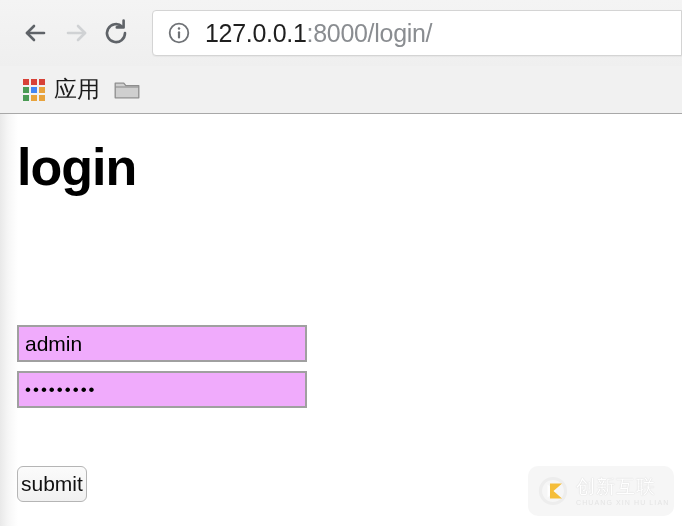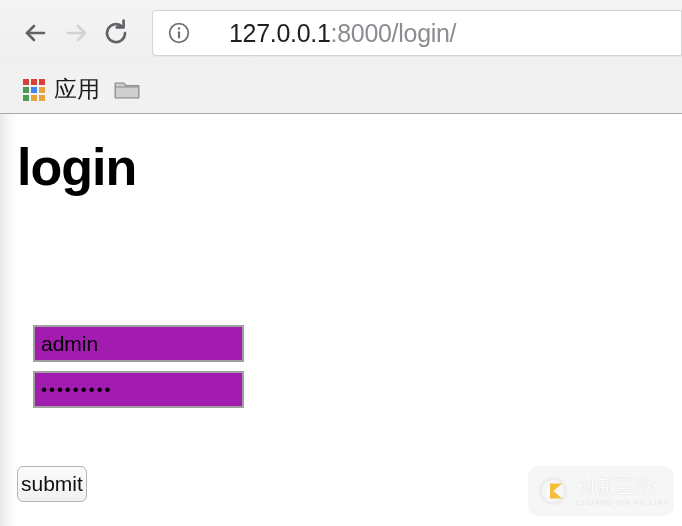--- a/index.html
+++ b/index.html
@@ -48,21 +48,20 @@
     margin-right: 0;
     background: #ffffff;
     border: 1px solid #d4d4d4;
     border-top-left-radius: 4px;
     border-bottom-left-radius: 4px;
     display: flex;
     align-items: center;
     padding-left: 14px;
     box-shadow: 0 1px 1px rgba(0,0,0,0.04);
     overflow: hidden;
-    gap: 24px;
   }
 
   .info-icon { flex: 0 0 auto; display: flex; align-items: center; }
 
   .url-text {
     margin-left: 14px;
     font-size: 25px;
     letter-spacing: -0.3px;
     color: #8a8d91;
     white-space: nowrap;
@@ -149,31 +148,30 @@
   }
 
   .login-form {
     position: absolute;
     left: 17px;
     top: 211px;
   }
 
   .text-input {
     display: block;
-    width: 211px;
+    width: 290px;
     height: 37px;
-    background: #a21caf;
+    background: #f0abfc;
     border: 2px solid #a0a0a0;
     border-radius: 0;
     font-size: 21px;
     color: #000000;
     padding: 0 6px;
     font-family: "Liberation Sans", sans-serif;
     outline: none;
-    margin-left: 16px;
   }
   .text-input + .text-input { margin-top: 9px; }
   .pw-dots {
     letter-spacing: 2px;
     font-size: 17px;
     line-height: 33px;
   }
 
   .submit-btn {
     display: block;

